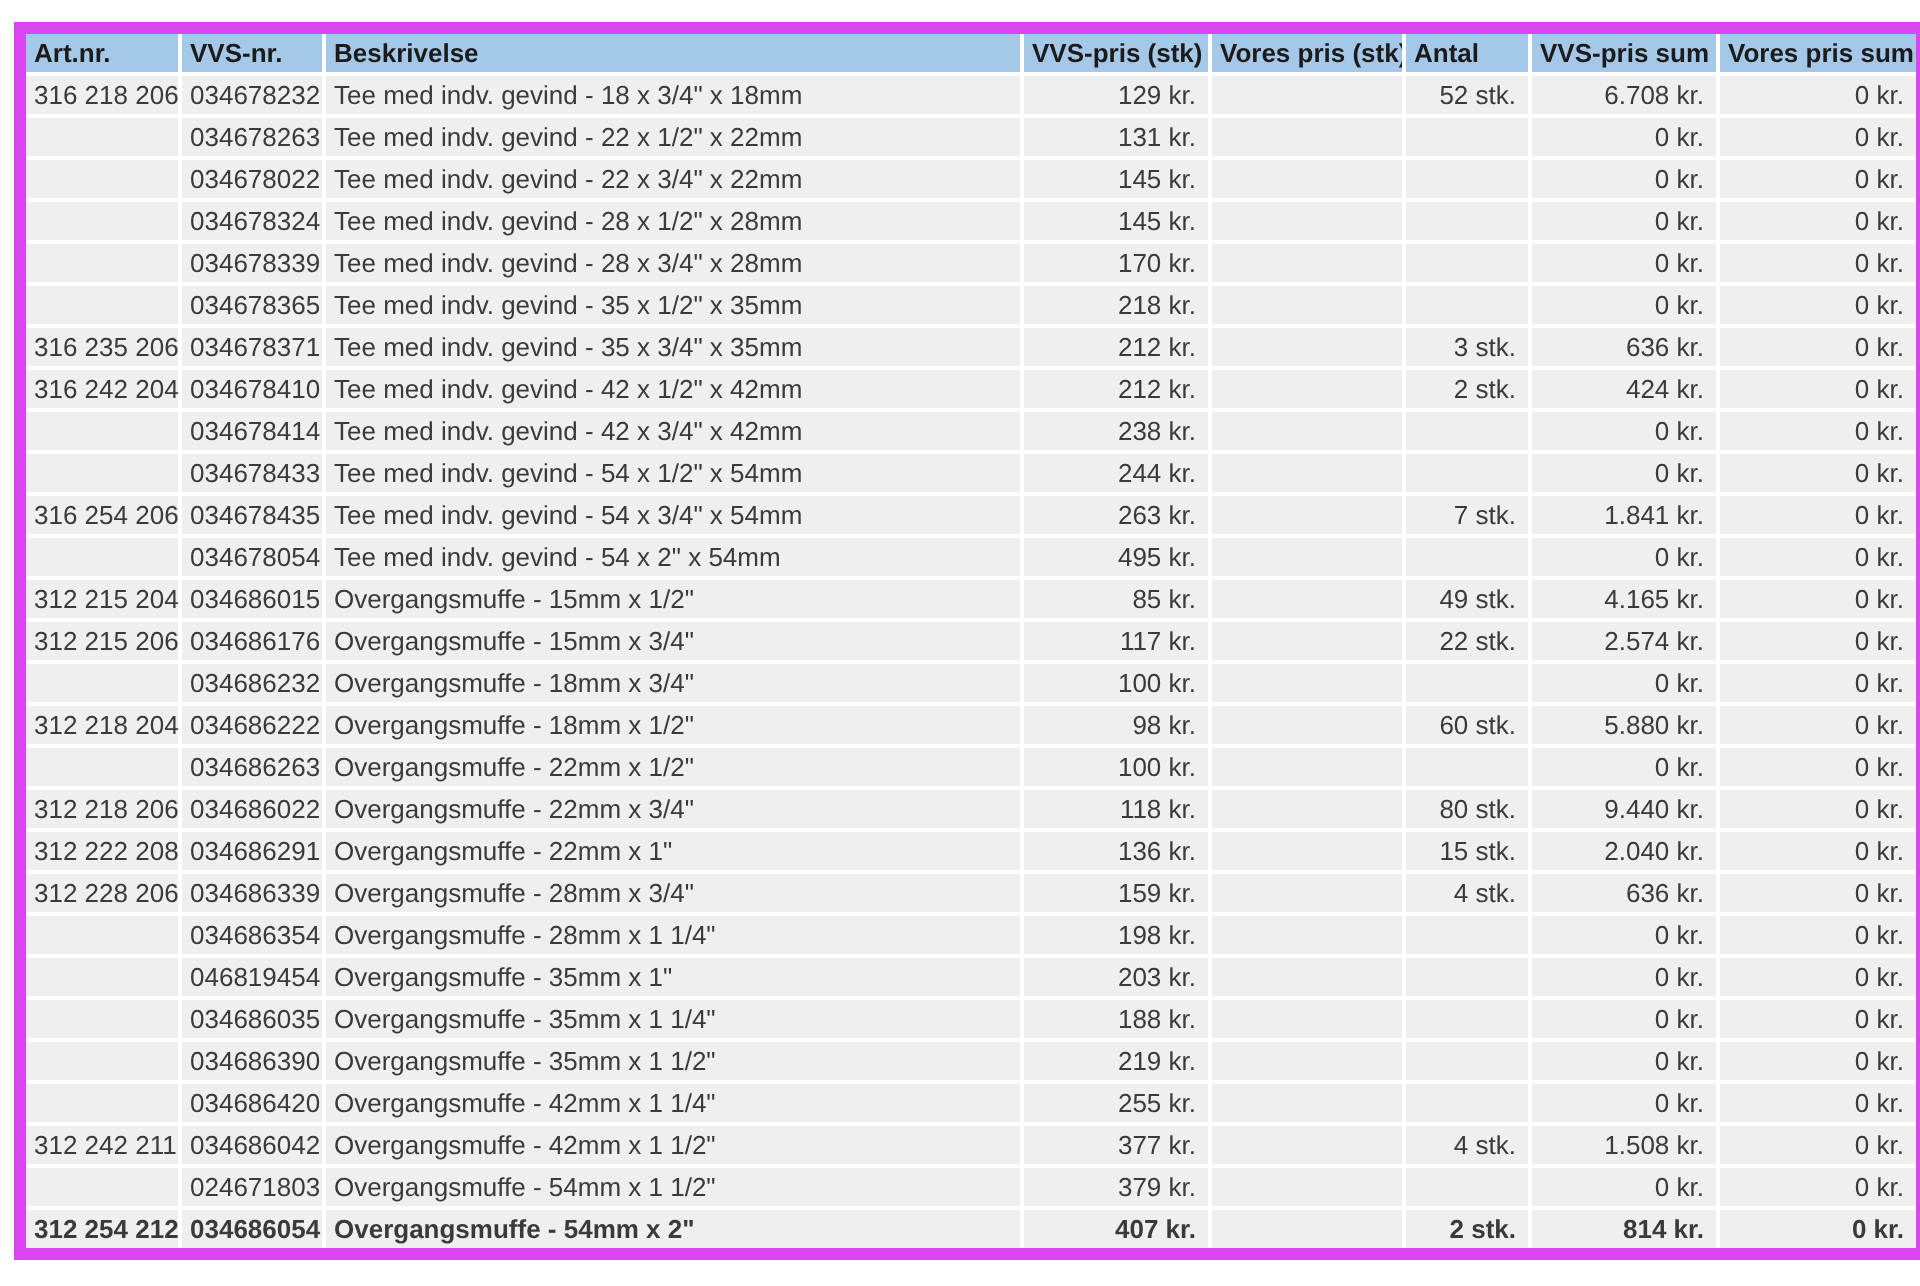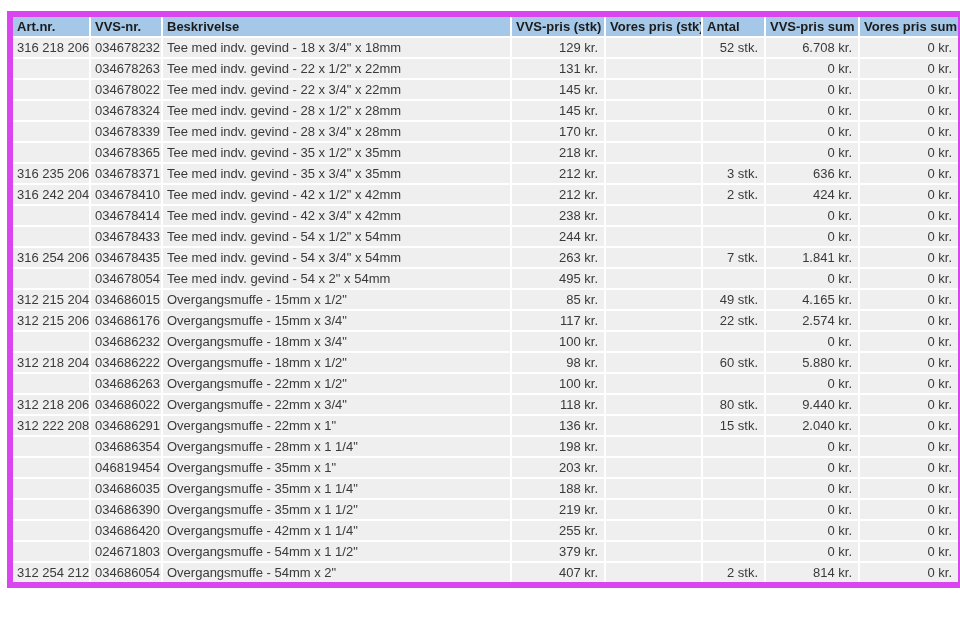--- a/index.html
+++ b/index.html
@@ -44,20 +44,21 @@
   .price-table td {
     background: #efefef;
     color: #3a3a3a;
   }
   .price-table th:last-child,
   .price-table td:last-child {
     border-right: none;
   }
   .price-table tr:last-child td {
     border-bottom: none;
+    font-weight: bold;
   }
   .price-table td.align-right {
     text-align: right;
     padding-right: 6px;
   }
   .price-table td.align-left {
     text-align: left;
   }
 </style>
 </head>
@@ -272,20 +273,30 @@
           <td class="align-left">312 222 208</td>
           <td class="align-left">034686291</td>
           <td class="align-left">Overgangsmuffe - 22mm x 1"</td>
           <td class="align-right">136 kr.</td>
           <td class="align-right"></td>
           <td class="align-right">15 stk.</td>
           <td class="align-right">2.040 kr.</td>
           <td class="align-right">0 kr.</td>
         </tr>
         <tr>
+          <td class="align-left">312 228 206</td>
+          <td class="align-left">034686339</td>
+          <td class="align-left">Overgangsmuffe - 28mm x 3/4"</td>
+          <td class="align-right">159 kr.</td>
+          <td class="align-right"></td>
+          <td class="align-right">4 stk.</td>
+          <td class="align-right">636 kr.</td>
+          <td class="align-right">0 kr.</td>
+        </tr>
+        <tr>
           <td class="align-left"></td>
           <td class="align-left">034686354</td>
           <td class="align-left">Overgangsmuffe - 28mm x 1 1/4"</td>
           <td class="align-right">198 kr.</td>
           <td class="align-right"></td>
           <td class="align-right"></td>
           <td class="align-right">0 kr.</td>
           <td class="align-right">0 kr.</td>
         </tr>
         <tr>
@@ -319,20 +330,30 @@
           <td class="align-right">0 kr.</td>
         </tr>
         <tr>
           <td class="align-left"></td>
           <td class="align-left">034686420</td>
           <td class="align-left">Overgangsmuffe - 42mm x 1 1/4"</td>
           <td class="align-right">255 kr.</td>
           <td class="align-right"></td>
           <td class="align-right"></td>
           <td class="align-right">0 kr.</td>
+          <td class="align-right">0 kr.</td>
+        </tr>
+        <tr>
+          <td class="align-left">312 242 211</td>
+          <td class="align-left">034686042</td>
+          <td class="align-left">Overgangsmuffe - 42mm x 1 1/2"</td>
+          <td class="align-right">377 kr.</td>
+          <td class="align-right"></td>
+          <td class="align-right">4 stk.</td>
+          <td class="align-right">1.508 kr.</td>
           <td class="align-right">0 kr.</td>
         </tr>
         <tr>
           <td class="align-left"></td>
           <td class="align-left">024671803</td>
           <td class="align-left">Overgangsmuffe - 54mm x 1 1/2"</td>
           <td class="align-right">379 kr.</td>
           <td class="align-right"></td>
           <td class="align-right"></td>
           <td class="align-right">0 kr.</td>

